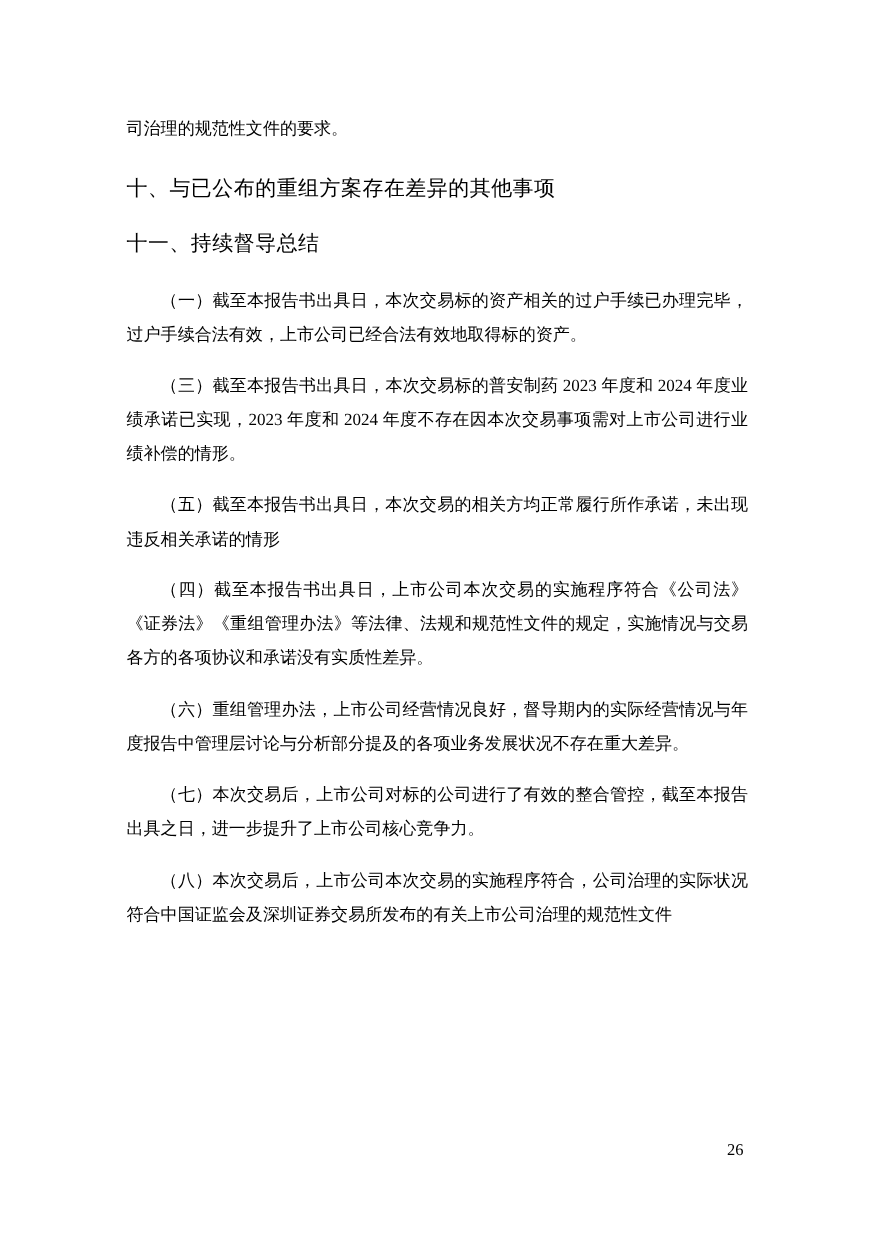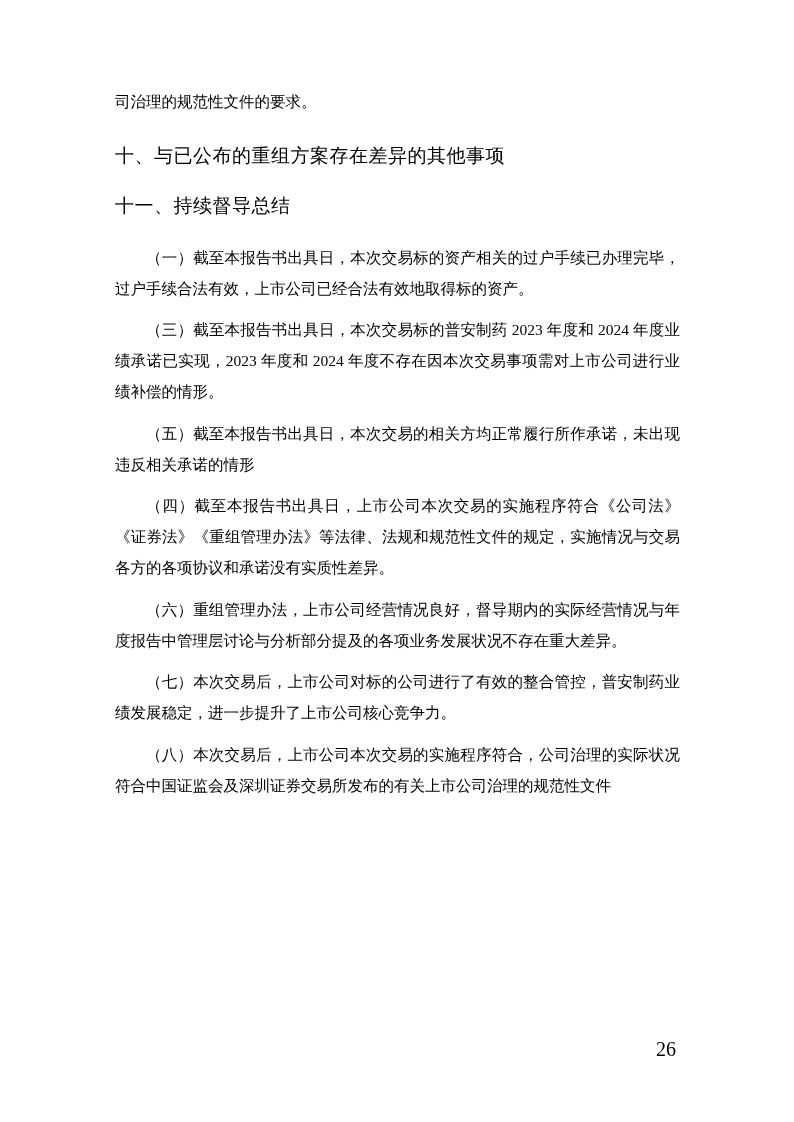--- a/index.html
+++ b/index.html
@@ -14,21 +14,21 @@
     margin: 0 auto;
     background: #ffffff;
     box-sizing: border-box;
     padding: 87px 114px 0 115px;
     font-family: "Liberation Serif", "DejaVu Serif", serif;
     font-size: 15.5px;
     color: #000000;
     overflow: hidden;
   }
   p.body-para {
-    margin: 0 0 11px 0;
+    margin: 16px 0 11px 0;
     line-height: 30.8px;
     text-align: justify;
   }
   p.indent {
     text-indent: 2em;
   }
   h1.section-heading {
     font-family: "Liberation Sans", "DejaVu Sans", sans-serif;
     font-weight: normal;
     font-size: 19px;
@@ -36,21 +36,21 @@
     margin: 26px 0 25px 0;
     color: #000000;
     letter-spacing: 0.5px;
     text-align: left;
   }
   .page-number {
     position: absolute;
     top: 1038px;
     right: 118px;
     font-family: "Liberation Serif", "DejaVu Serif", serif;
-    font-size: 20px;
+    font-size: 15px;
     color: #000000;
   }
 </style>
 </head>
 <body>
 
 <div class="page">
 
   <p class="body-para">司治理的规范性文件的要求。</p>
 
@@ -63,19 +63,19 @@
 
 
   <p class="body-para indent">（三）截至本报告书出具日，本次交易标的普安制药 2023 年度和 2024 年度业绩承诺已实现，2023 年度和 2024 年度不存在因本次交易事项需对上市公司进行业绩补偿的情形。</p>
 
   <p class="body-para indent">（五）截至本报告书出具日，本次交易的相关方均正常履行所作承诺，未出现违反相关承诺的情形</p>
 
   <p class="body-para indent">（四）截至本报告书出具日，上市公司本次交易的实施程序符合《公司法》《证券法》《重组管理办法》等法律、法规和规范性文件的规定，实施情况与交易各方的各项协议和承诺没有实质性差异。</p>
 
   <p class="body-para indent">（六）重组管理办法，上市公司经营情况良好，督导期内的实际经营情况与年度报告中管理层讨论与分析部分提及的各项业务发展状况不存在重大差异。</p>
 
-  <p class="body-para indent">（七）本次交易后，上市公司对标的公司进行了有效的整合管控，普安制药业绩发展稳定，进一步提升了上市公司核心竞争力。</p>
+  <p class="body-para indent">（七）本次交易后，上市公司对标的公司进行了有效的整合管控，截至本报告出具之日，进一步提升了上市公司核心竞争力。</p>
 
   <p class="body-para indent">（八）本次交易后，上市公司本次交易的实施程序符合，公司治理的实际状况符合中国证监会及深圳证券交易所发布的有关上市公司治理的规范性文件</p>
 
   <div class="page-number">26</div>
 
 </div>
 
 </body></html>

